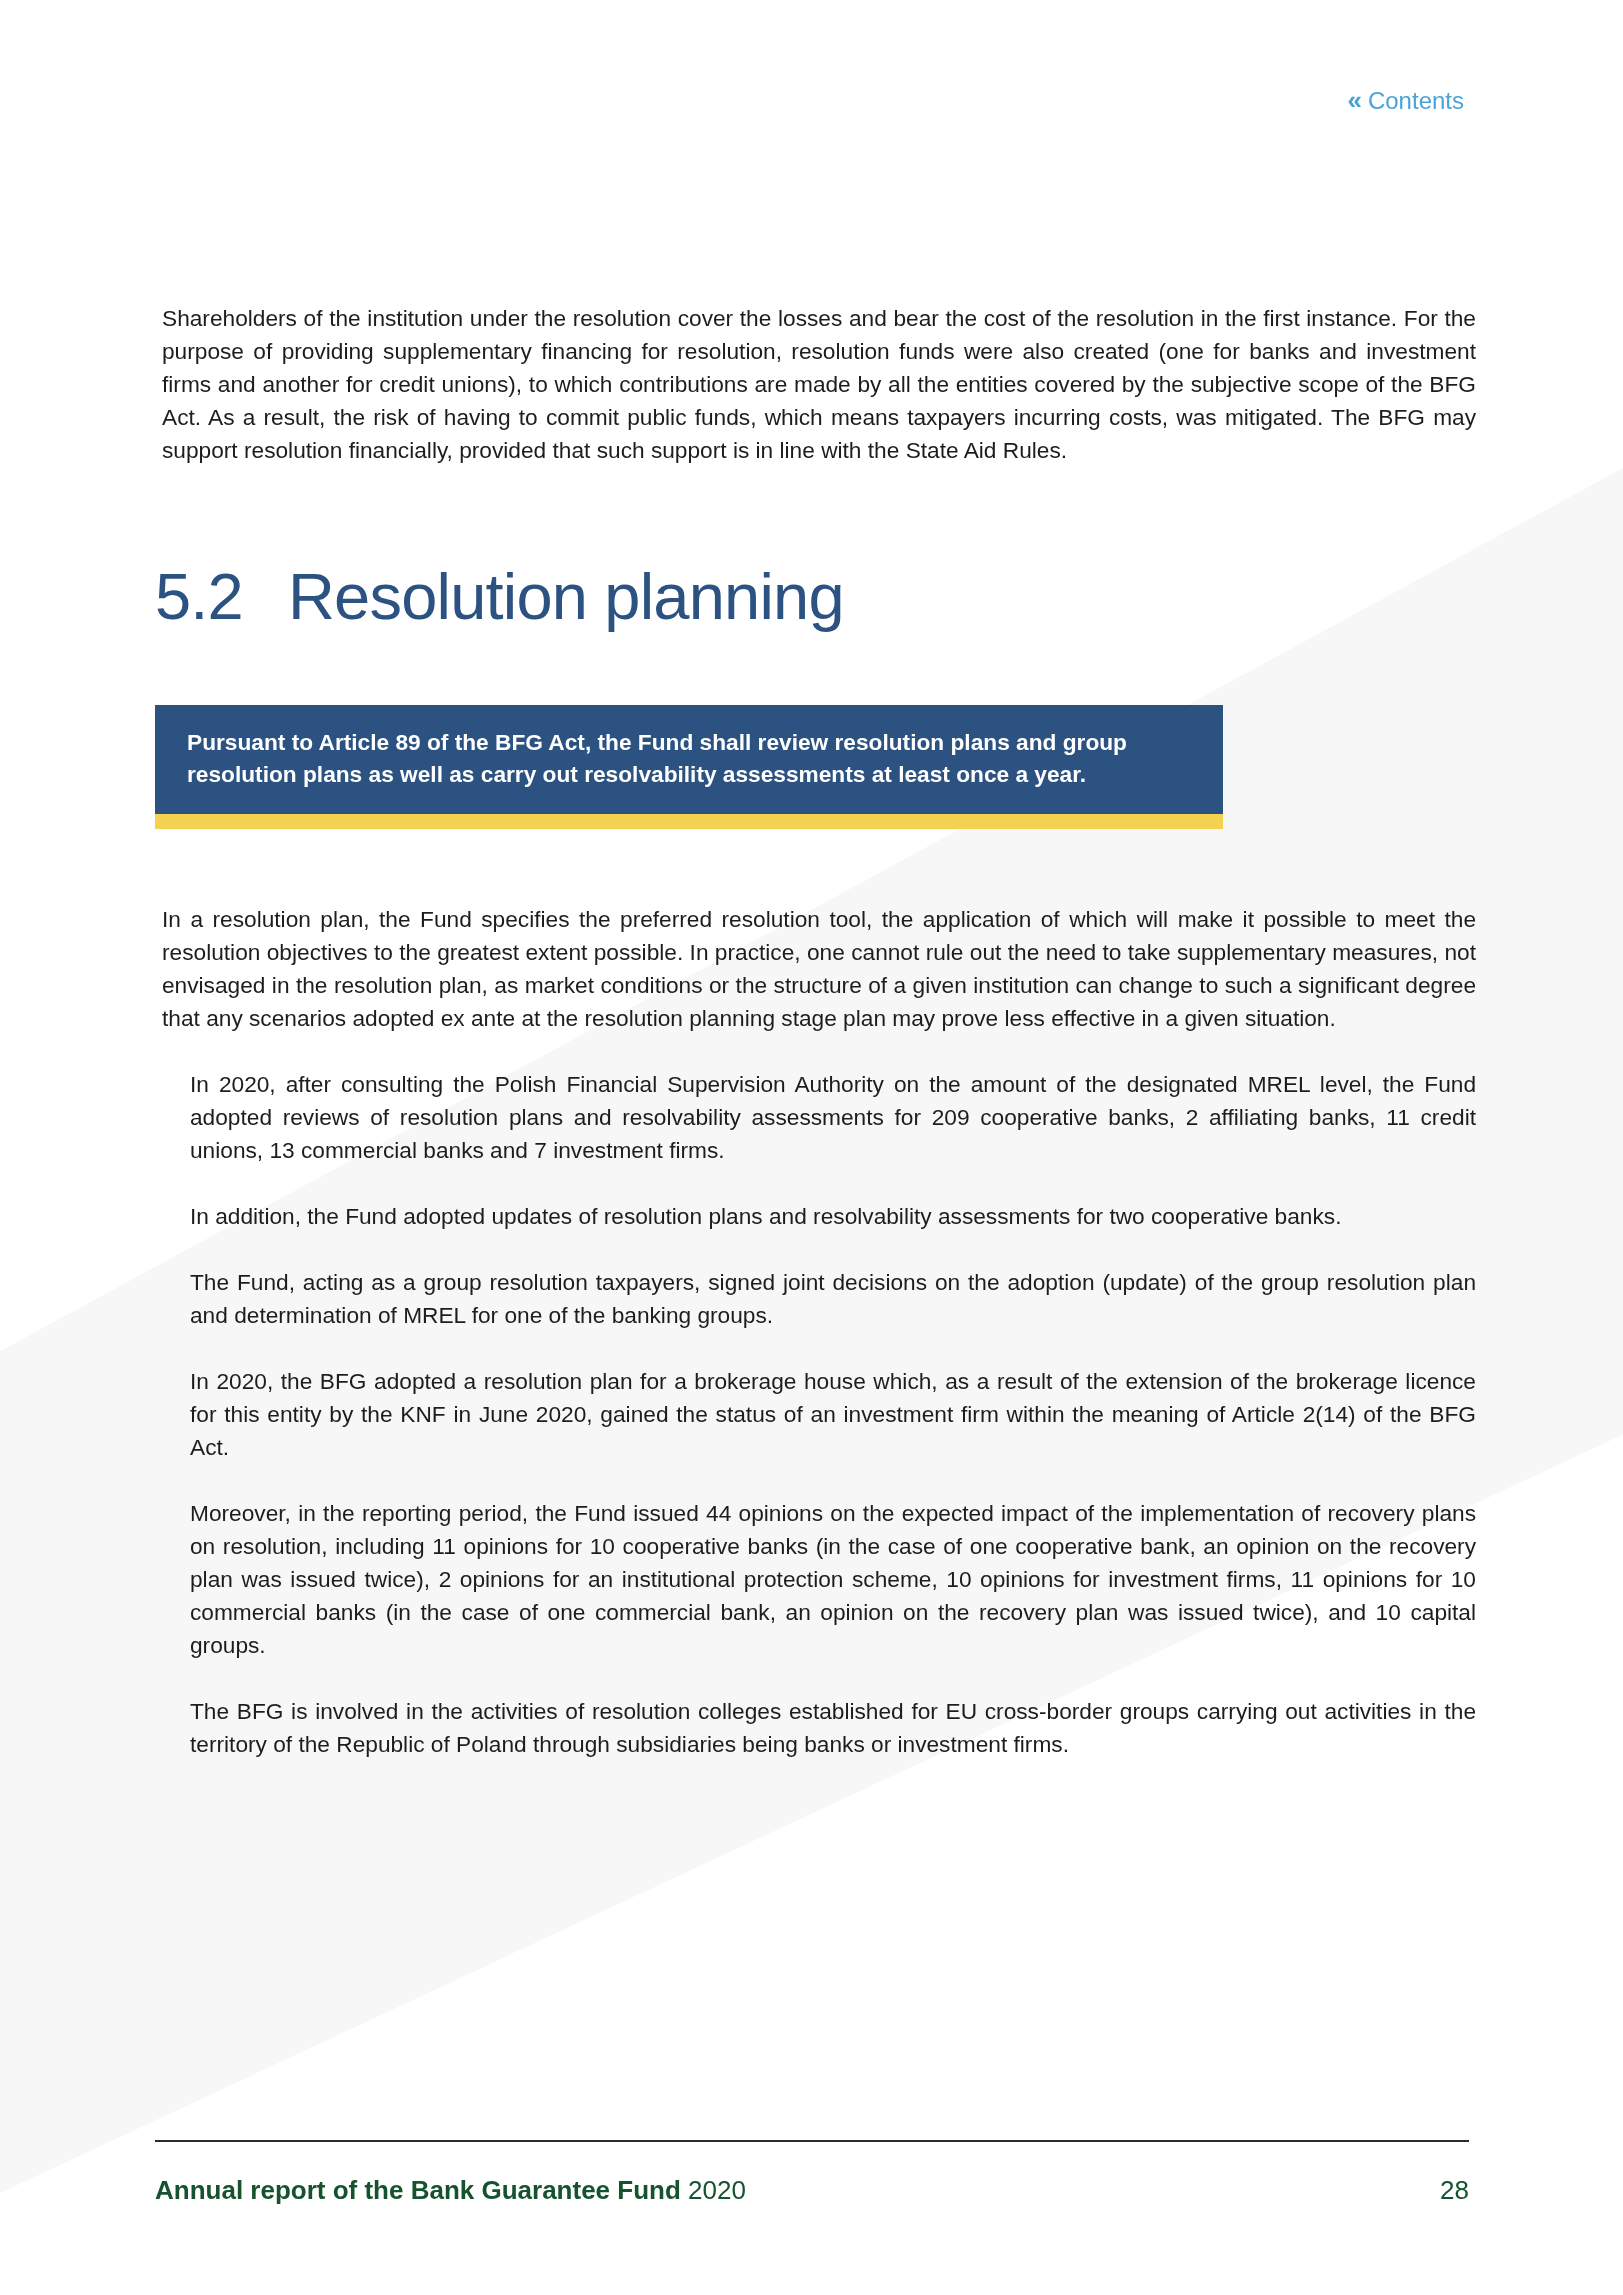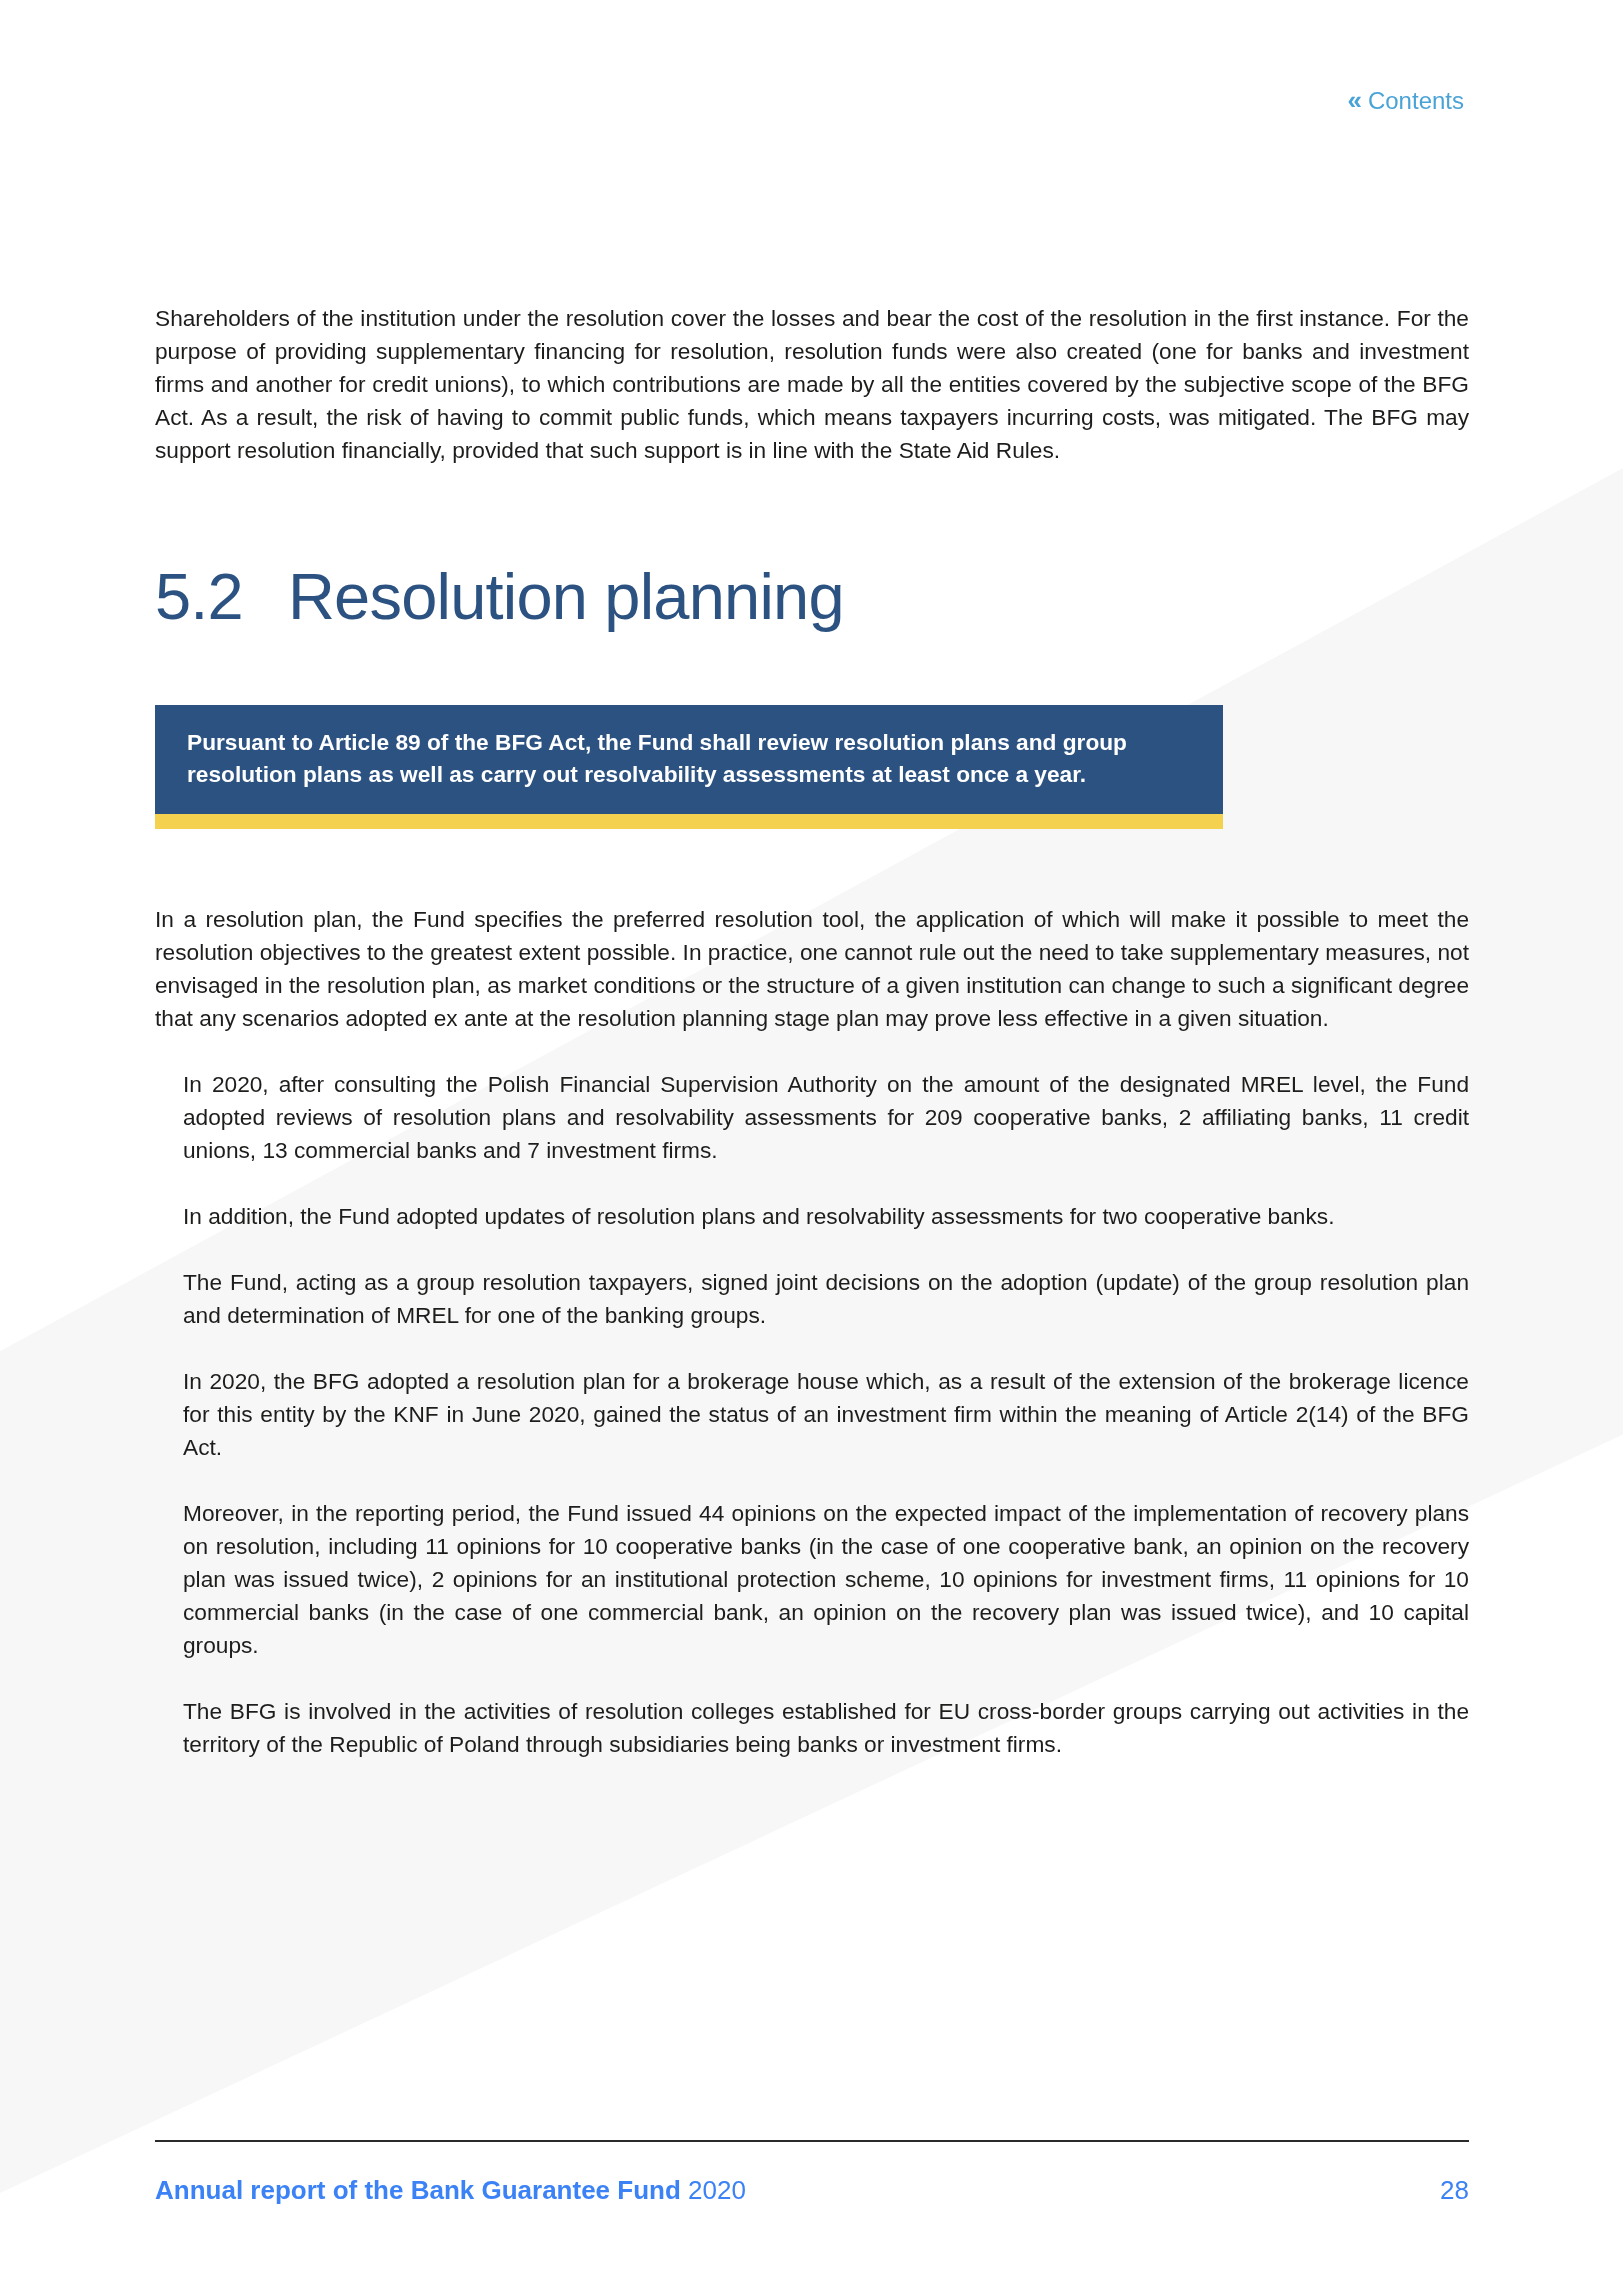--- a/index.html
+++ b/index.html
@@ -12,21 +12,21 @@
   .bg-band { position: absolute; left: 0; top: 0; width: 1623px; height: 2295px; z-index: 0; }
   .page { position: absolute; left: 0; top: 0; width: 1623px; height: 2295px; z-index: 1; }
 
   .contents-link {
     position: absolute; top: 85px; right: 159px;
     display: flex; align-items: center; gap: 4.5px;
     color: #4aa3d6; font-size: 24px; text-decoration: none; cursor: pointer;
   }
   .contents-link .chev { font-weight: bold; font-size: 26px; letter-spacing: -3px; margin-right: 4.5px; }
 
-  .content { position: absolute; left: 155px; width: 1314px; }
+  .content { position: absolute; left: 162px; width: 1314px; }
 
   p.body {
     margin: 0; font-size: 22.7px; line-height: 33px; text-align: justify;
     color: #1d1d1b;
   }
 
   .intro { top: 302px; }
 
   .section-title {
     position: absolute; left: 155px; top: 559px; margin: 0;
@@ -46,21 +46,21 @@
 
   .paras { top: 903px; }
   .paras p.body + p.body { margin-top: 33px; margin-left: 28px; }
 
   .footer-rule {
     position: absolute; left: 155px; top: 2140px; width: 1314px; height: 2.3px; background: #2b2b2b;
   }
   .footer {
     position: absolute; left: 155px; top: 2175px; width: 1314px;
     display: flex; justify-content: space-between; align-items: center;
-    font-size: 26px; color: #3b82f6;
+    font-size: 26px; color: #14532d;
   }
   .footer .title-bold { font-weight: bold; }
 </style>
 </head>
 <body>
 
 <svg class="bg-band" viewBox="0 0 2150 3040" preserveAspectRatio="none">
   <polygon points="2150,620 2150,1900 0,2905 0,1790" fill="#f7f7f7"></polygon>
 </svg>
 

